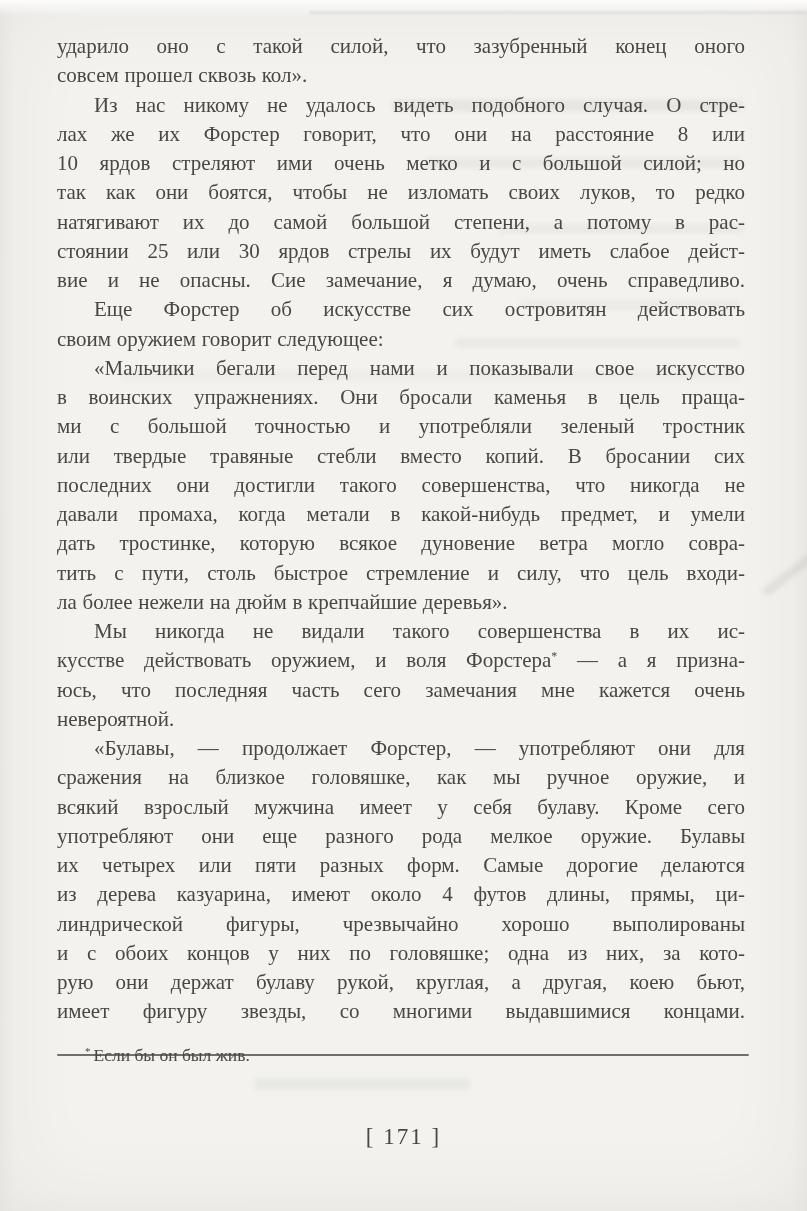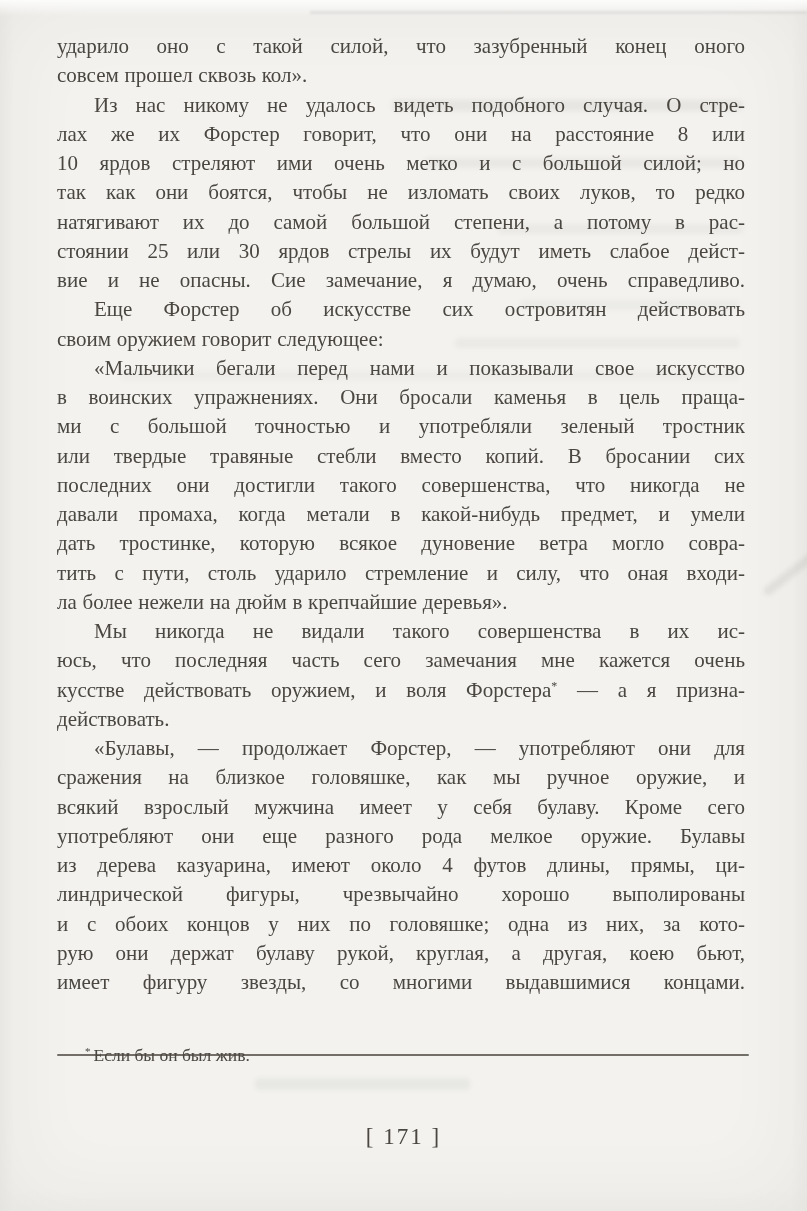--- a/index.html
+++ b/index.html
@@ -158,30 +158,31 @@
       <div class="line just">вие и не опасны. Сие замечание, я думаю, очень справедливо.</div>
       <div class="line indent just">Еще Форстер об искусстве сих островитян действовать</div>
       <div class="line">своим оружием говорит следующее:</div>
       <div class="line indent just">«Мальчики бегали перед нами и показывали свое искусство</div>
       <div class="line just">в воинских упражнениях. Они бросали каменья в цель праща-</div>
       <div class="line just">ми с большой точностью и употребляли зеленый тростник</div>
       <div class="line just">или твердые травяные стебли вместо копий. В бросании сих</div>
       <div class="line just">последних они достигли такого совершенства, что никогда не</div>
       <div class="line just">давали промаха, когда метали в какой-нибудь предмет, и умели</div>
       <div class="line just">дать тростинке, которую всякое дуновение ветра могло совра-</div>
-      <div class="line just">тить с пути, столь ударило стремление и силу, что оная входи-</div>
+      <div class="line just">тить с пути, столь быстрое стремление и силу, что цель входи-</div>
       <div class="line">ла более нежели на дюйм в крепчайшие деревья».</div>
       <div class="line indent just">Мы никогда не видали такого совершенства в их ис-</div>
+      <div class="line just">кусстве действовать оружием, и воля Форстера<sup>*</sup> — а я призна-</div>
       <div class="line just">юсь, что последняя часть сего замечания мне кажется очень</div>
-      <div class="line just">кусстве действовать оружием, и воля Форстера<sup>*</sup> — а я призна-</div>
-      <div class="line">действовать.</div>
+      <div class="line">невероятной.</div>
       <div class="line indent just">«Булавы, — продолжает Форстер, — употребляют они для</div>
       <div class="line just">сражения на близкое головяшке, как мы ручное оружие, и</div>
       <div class="line just">всякий взрослый мужчина имеет у себя булаву. Кроме сего</div>
       <div class="line just">употребляют они еще разного рода мелкое оружие. Булавы</div>
+      <div class="line just">их четырех или пяти разных форм. Самые дорогие делаются</div>
       <div class="line just">из дерева казуарина, имеют около 4 футов длины, прямы, ци-</div>
       <div class="line just">линдрической фигуры, чрезвычайно хорошо выполированы</div>
       <div class="line just">и с обоих концов у них по головяшке; одна из них, за кото-</div>
       <div class="line just">рую они держат булаву рукой, круглая, а другая, коею бьют,</div>
       <div class="line just">имеет фигуру звезды, со многими выдавшимися концами.</div>
     </div>
 
   <div class="footnote-rule"></div>
 
   <div class="footnote">

